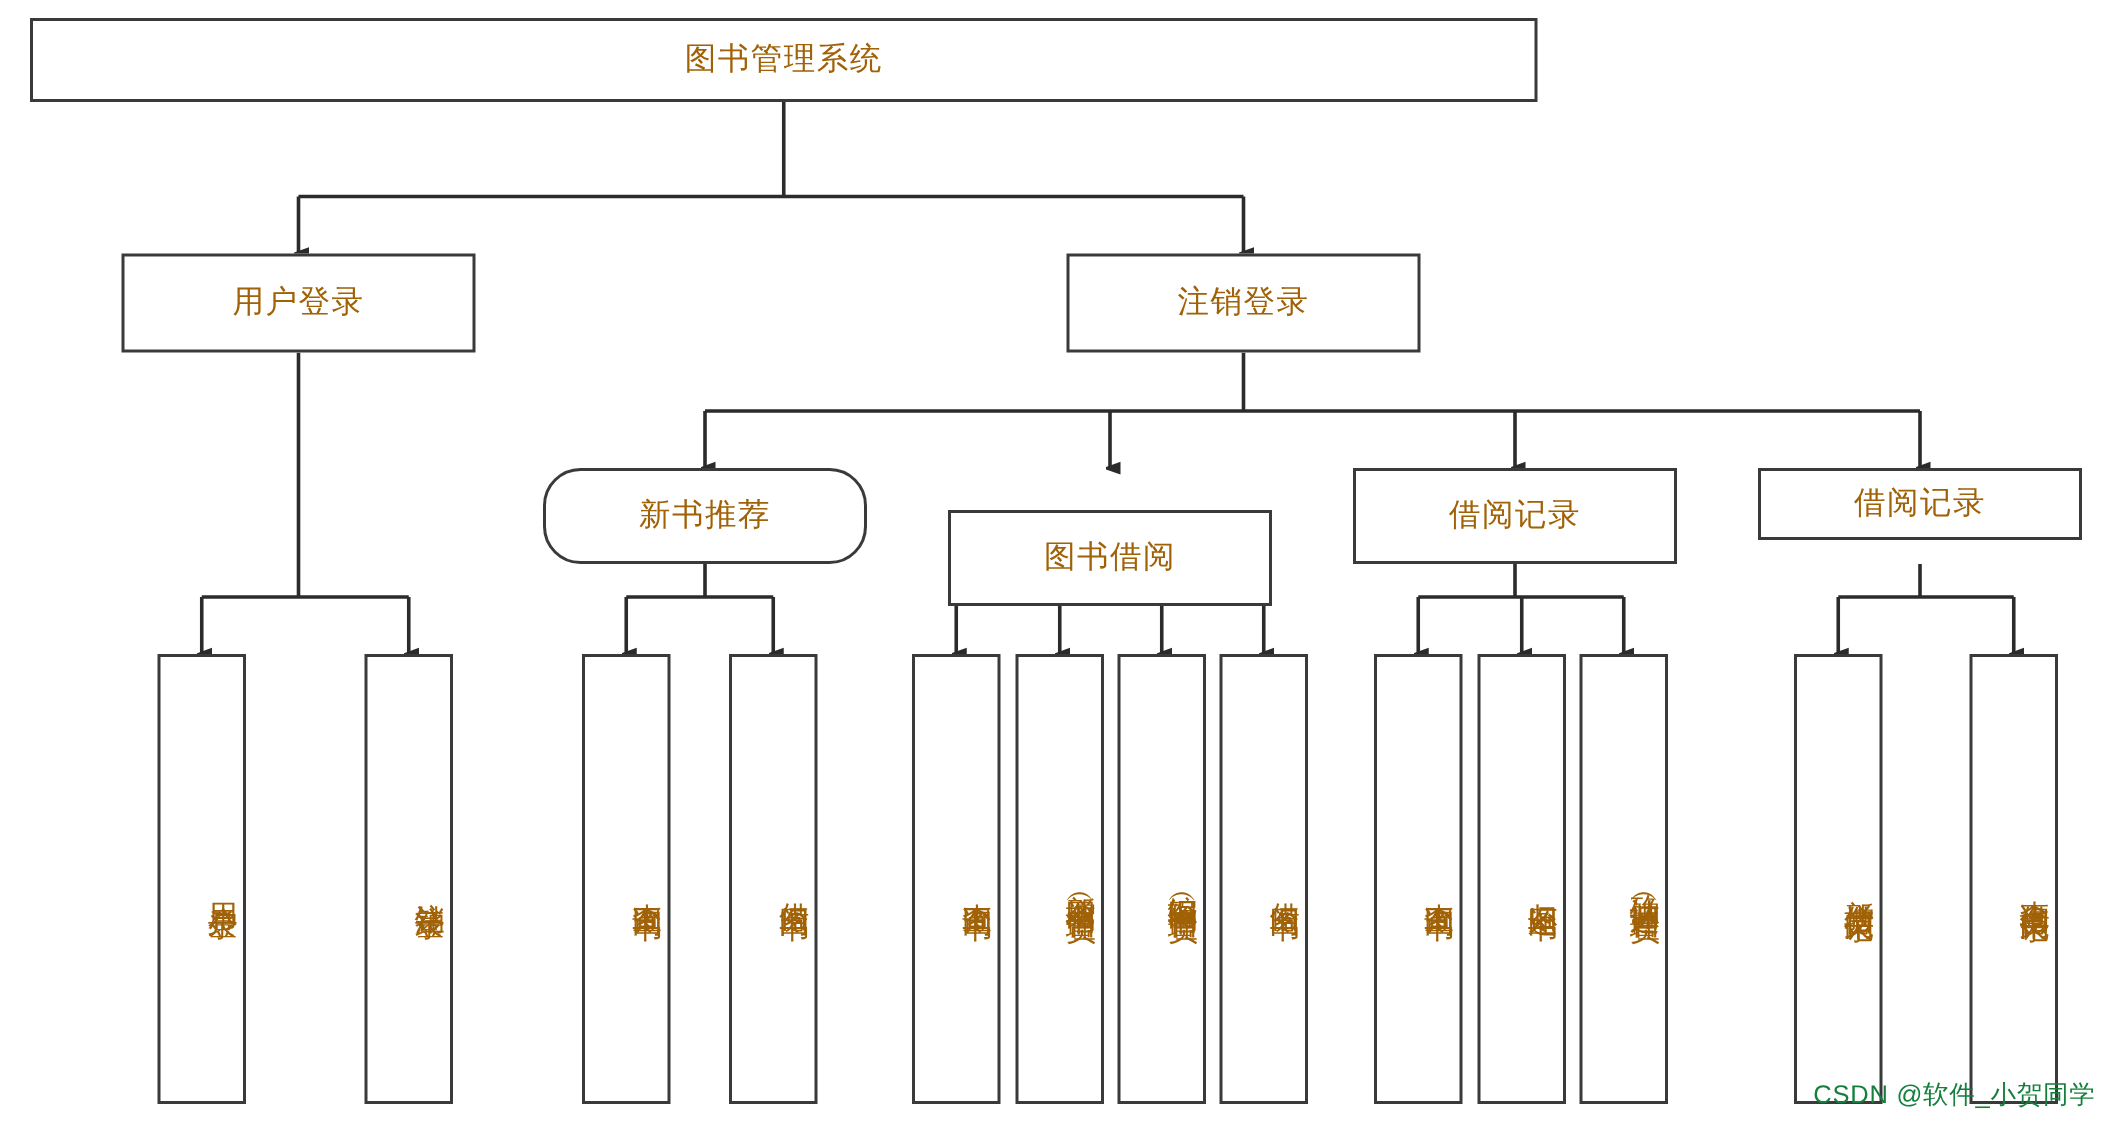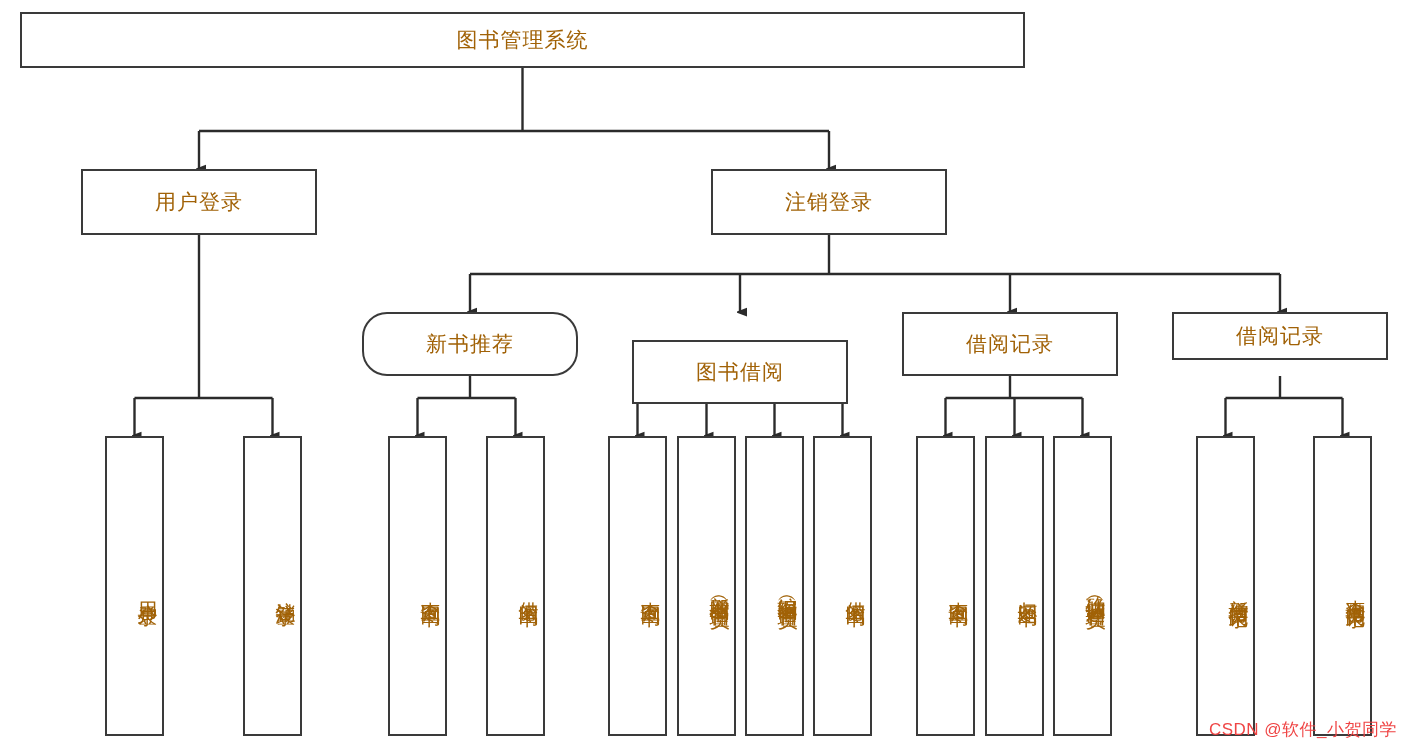--- a/index.html
+++ b/index.html
@@ -59,21 +59,21 @@
   }
   .node-label {
     display: block;
     white-space: pre-wrap;
   }
   #watermark {
     position: absolute;
     right: 8px;
     bottom: 6px;
     font-size: 17px;
-    color: #ef4444;
+    color: #15803d;
     letter-spacing: 0.5px;
     z-index: 5;
     white-space: nowrap;
     pointer-events: none;
   }
 </style>
 </head>
 <body>
 
 <div id="diagram-root">

